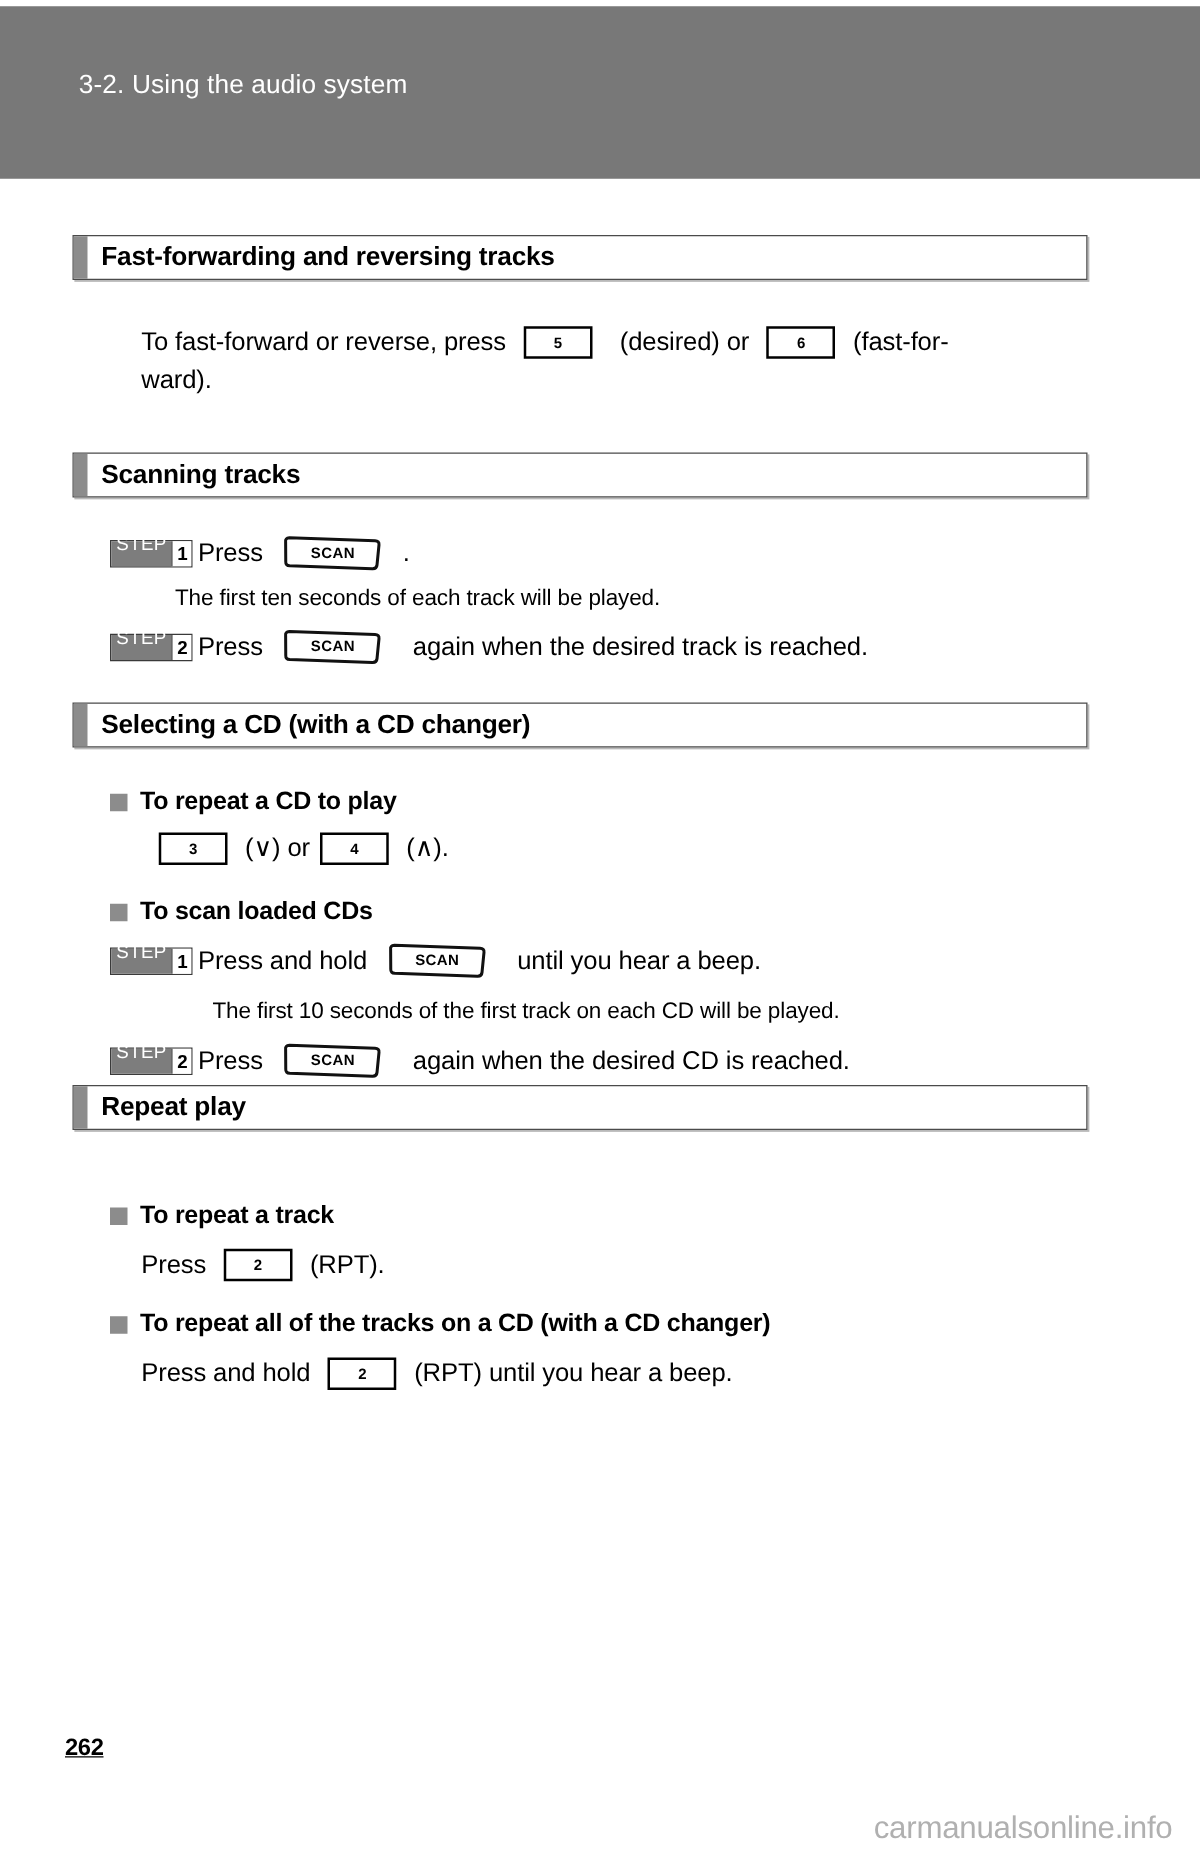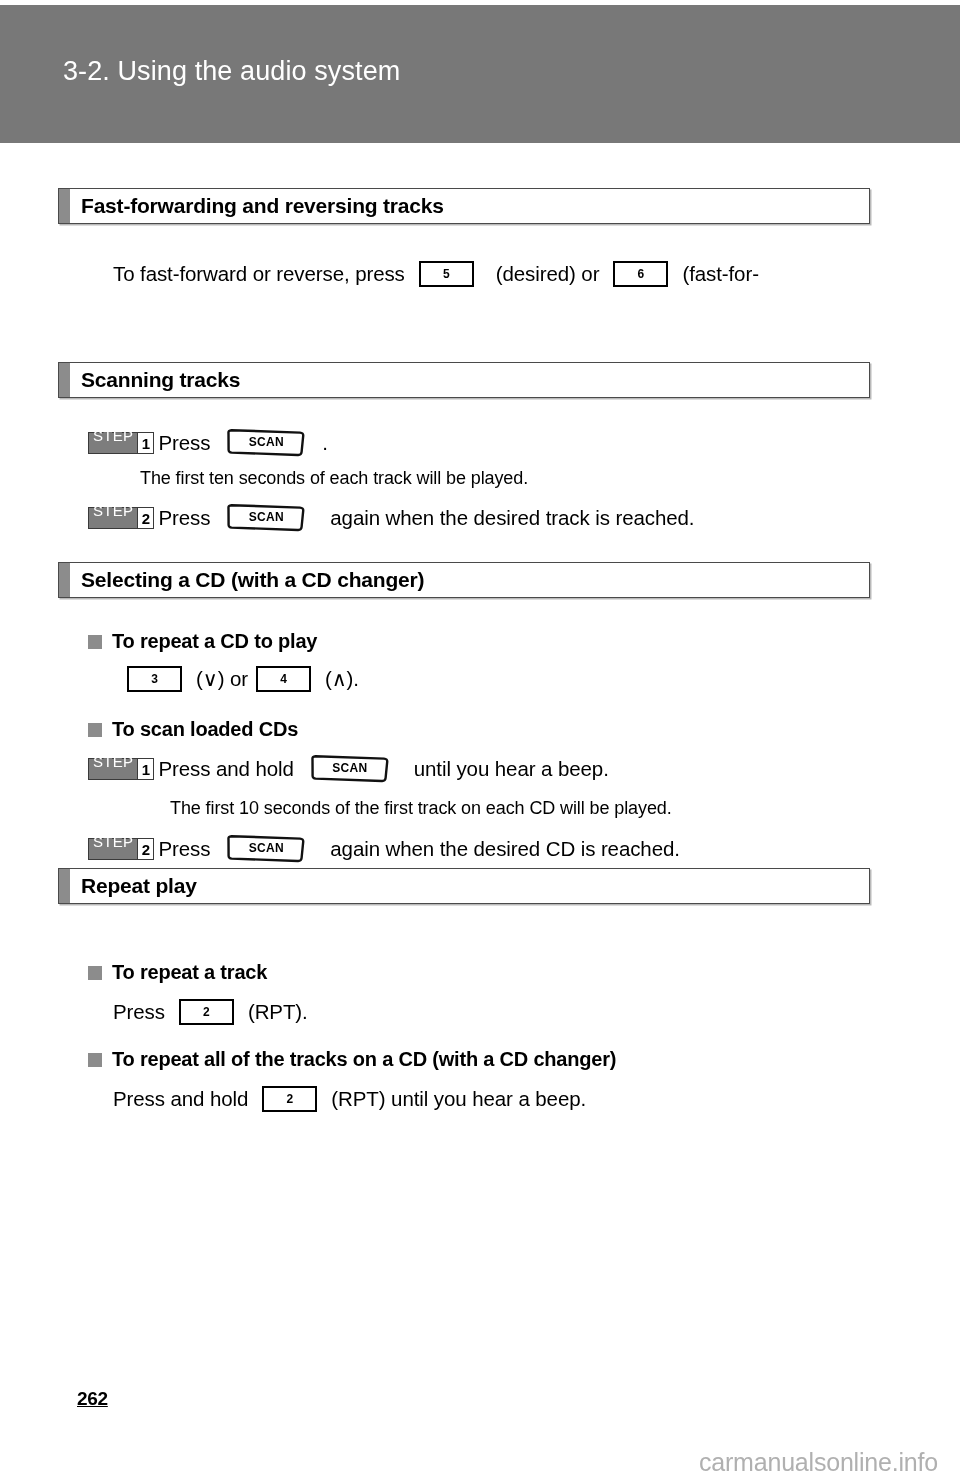--- a/index.html
+++ b/index.html
@@ -22,21 +22,21 @@
     left: 0;
     top: 5px;
     width: 960px;
     height: 138px;
     background: #787878;
   }
   .header-title {
     position: absolute;
     left: 63px;
     top: 56px;
-    font-size: 27px;
+    font-size: 21px;
     font-weight: 400;
     color: #ffffff;
     letter-spacing: 0.1px;
     white-space: nowrap;
   }
 
   
   .sect {
     position: relative;
     margin: 0 0 0 58px;
@@ -185,21 +185,21 @@
   .gap-s { display: inline-block; width: 8px; flex: none; }
   .gap-m { display: inline-block; width: 14px; flex: none; }
   .gap-l { display: inline-block; width: 22px; flex: none; }
 
   
   .abs { position: absolute; }
 
   
   .page-number {
     position: absolute;
-    left: 77px;
+    left: 52px;
     top: 1388px;
     font-size: 19px;
     font-weight: bold;
     letter-spacing: -0.3px;
     text-decoration: underline;
   }
   .watermark {
     position: absolute;
     right: 22px;
     top: 1448px;
@@ -225,20 +225,21 @@
     <span>To fast-forward or reverse, press</span>
     <span class="gap-m"></span>
     <span class="key-box">5</span>
     <span class="gap-l"></span>
     <span>(desired) or</span>
     <span class="gap-m"></span>
     <span class="key-box">6</span>
     <span class="gap-m"></span>
     <span>(fast-for-</span>
   </div>
+  <div>ward).</div>
 </div>
 
 <div class="sect abs" style="top:362px;">
   <span class="tab"></span>
   <span class="sect-title">Scanning tracks</span>
 </div>
 
 <div class="abs body-text row" style="left:88px; top:428px;">
   <span class="step-badge">
     <span class="step-word">STEP</span>

